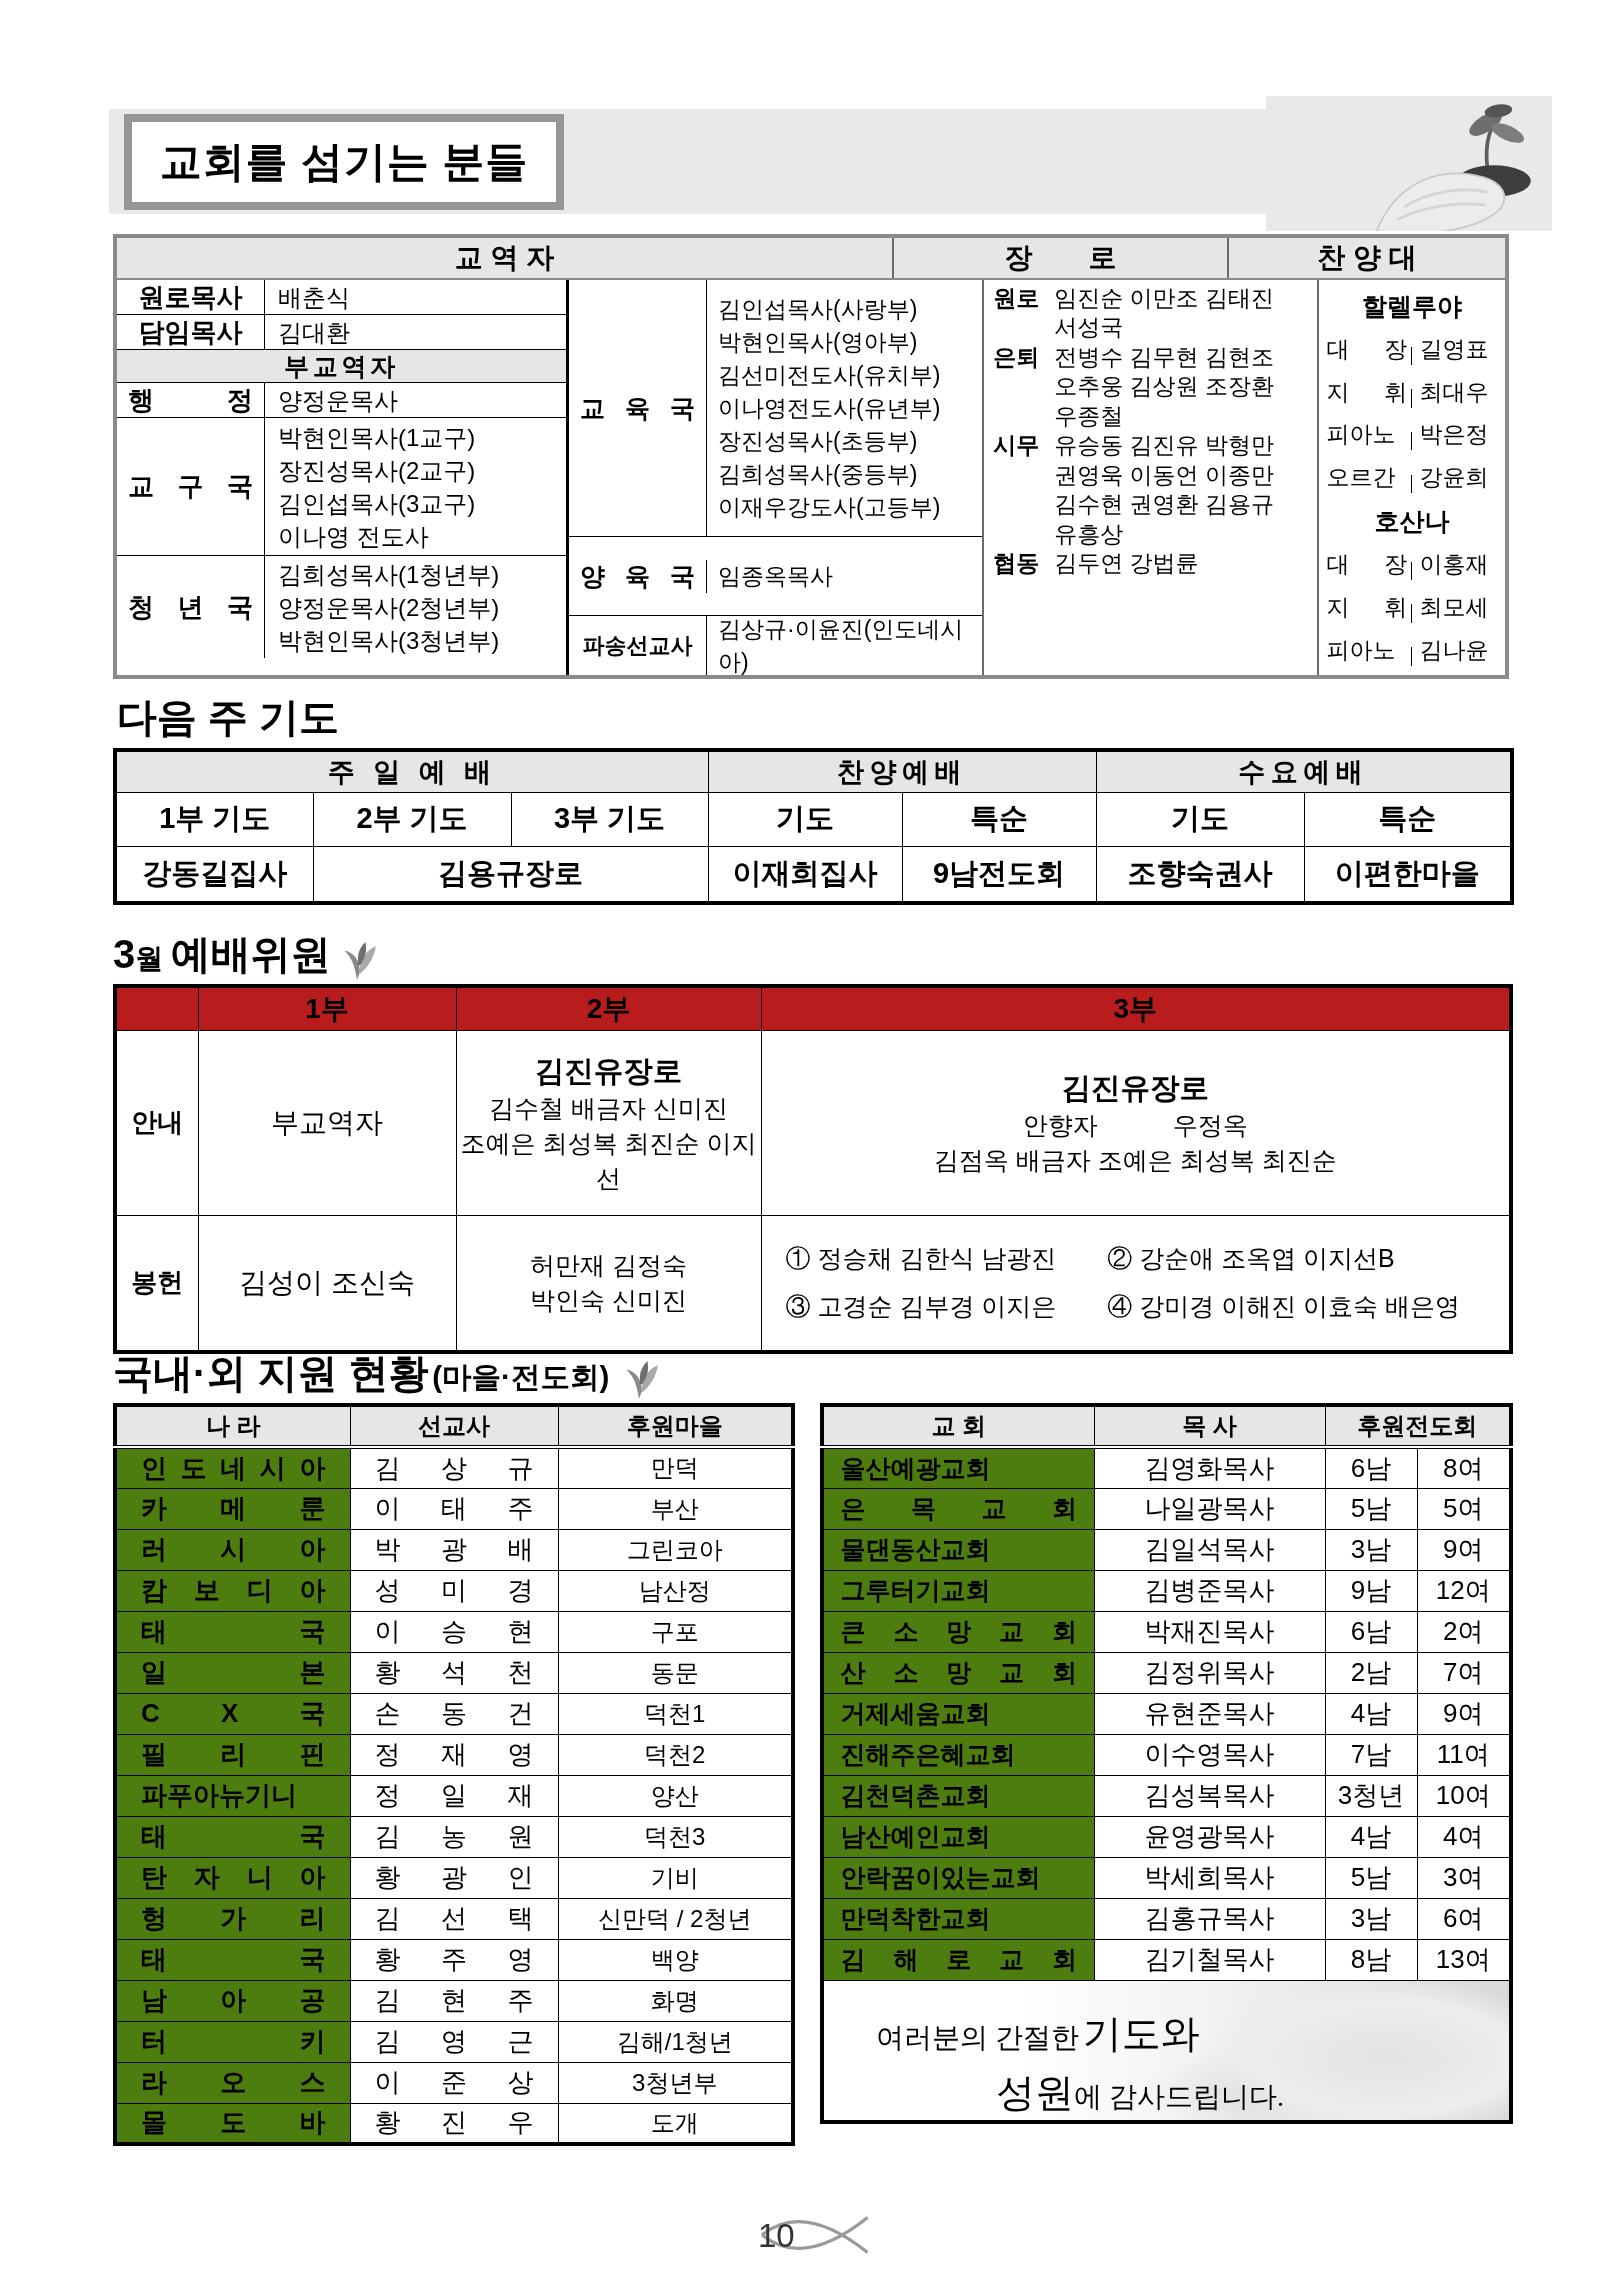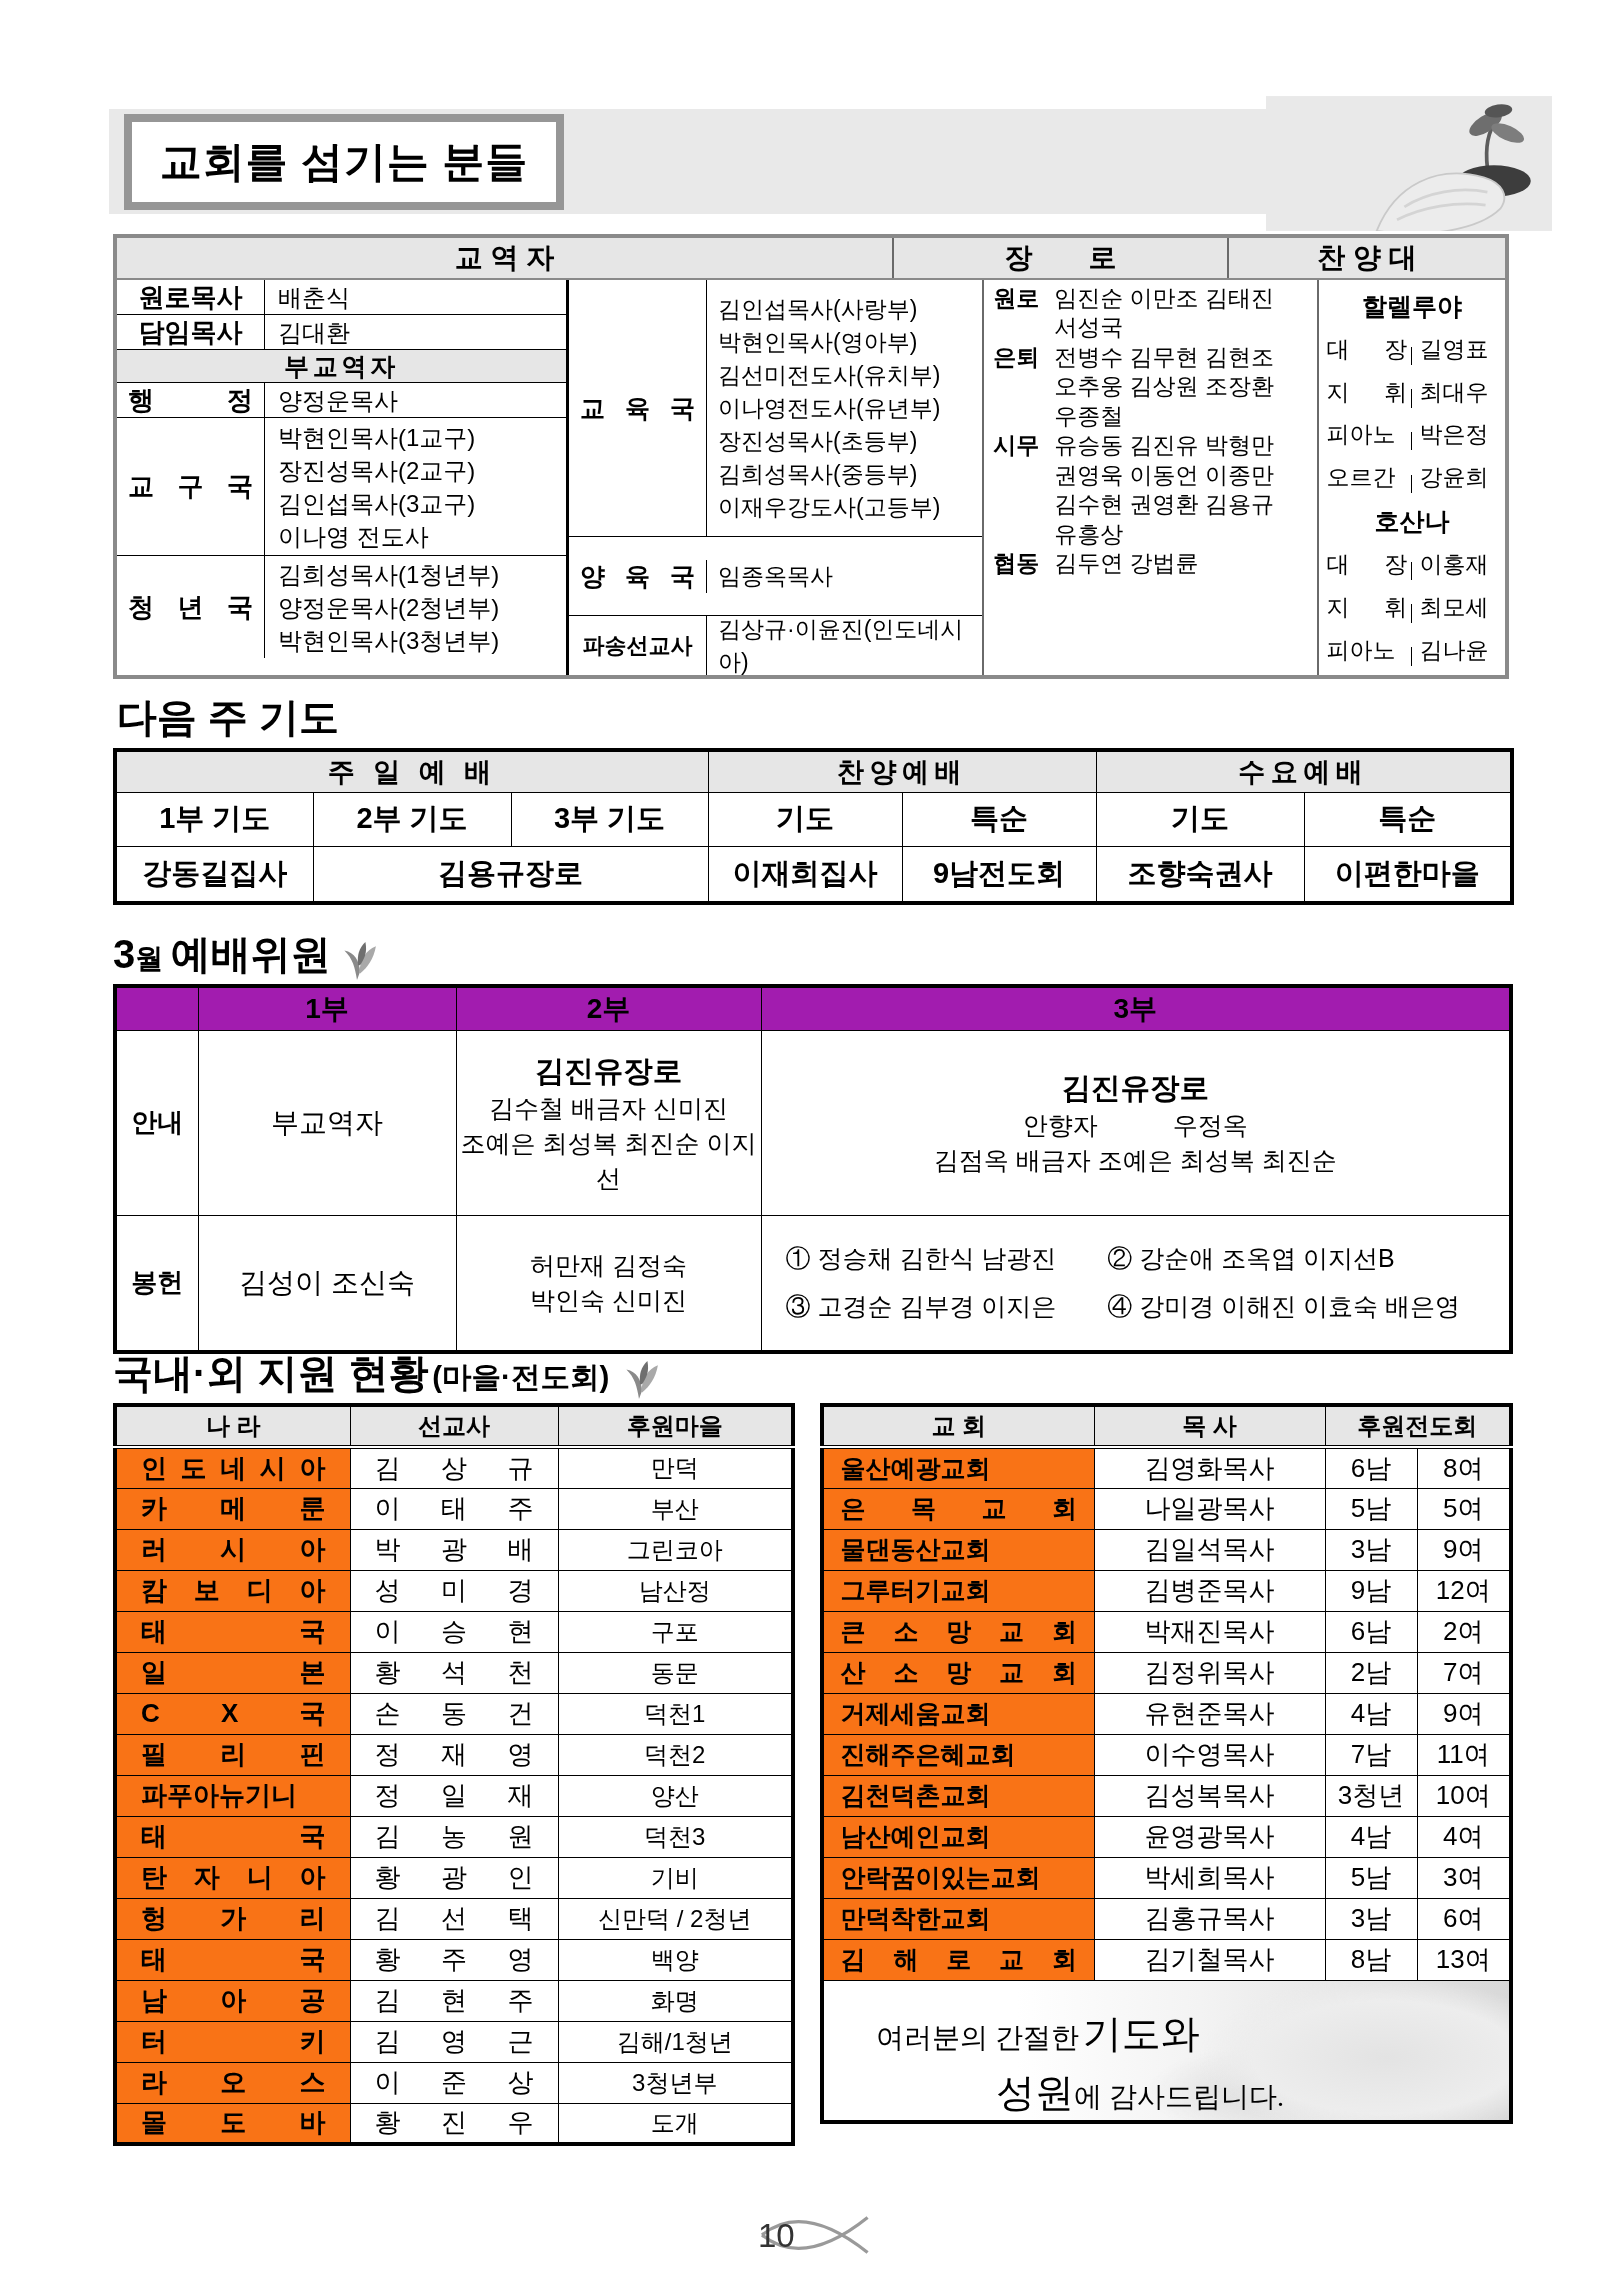--- a/index.html
+++ b/index.html
@@ -76,35 +76,35 @@
   table.tbl { border:4.6px solid #000; }
   tr.ghead td { background:#e6e6e6; font-weight:bold; font-size:27px; letter-spacing:5.5px; height:42px; }
 
   
   .tb2 { left:113px; top:748px; width:1396px; }
   .tb2 tr.shead td { height:54px; font-weight:bold; font-size:29px; }
   .tb2 tr.vrow td { height:57px; font-weight:bold; font-size:29px; }
 
   
   .tb3 { left:113px; top:984px; width:1396px; }
-  .tb3 tr.hd td { background:#a21caf; font-weight:bold; font-size:28px; height:44px; }
+  .tb3 tr.hd td { background:#b91c1c; font-weight:bold; font-size:28px; height:44px; }
   .tb3 .rlabel { font-weight:bold; font-size:26px; }
   .tb3 .p1 { font-size:28px; }
   .tb3 .bighead { font-weight:bold; font-size:29.5px; line-height:41px; }
   .tb3 .ln { font-size:25px; line-height:35px; }
   .tb3 tr.guide td { height:185px; }
   .tb3 tr.off td { height:137px; }
   .grid2 { display:grid; grid-template-columns:46% 54%; row-gap:14.8px; padding:0 24px; text-align:left; font-size:25px; }
 
   
   .tb4l { left:113px; top:1403px; width:678px; border-width:3.7px; }
   .tb4r { left:820px; top:1403px; width:689px; border-width:3.7px; }
   .tb4l td, .tb4r td { height:41px; }
   .tb4l tr.hd td, .tb4r tr.hd td { background:#e6e6e6; font-weight:bold; font-size:24px; height:42px; border-bottom:4.6px double #000; }
-  .cgray { background:#f97316; font-weight:bold; font-size:26px; }
+  .cgray { background:#4d7c0f; font-weight:bold; font-size:26px; }
   .jtc { text-align:justify; text-align-last:justify; padding:0 24px; }
   .jtc2 { text-align:justify; text-align-last:justify; padding:0 16.6px; }
   .mis { font-size:26px; }
   .vil { font-size:24px; }
   .pas { font-size:26px; }
   .cnt { font-size:26px; }
   .tb4r .cgray { font-size:25px; }
 
   .msgcell { height:168px; position:relative; padding:0; }
   .hands { position:absolute; inset:0;

